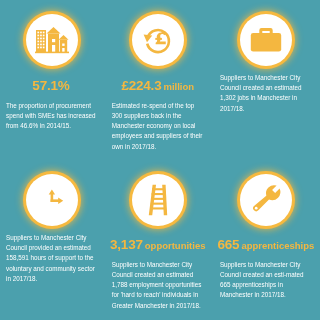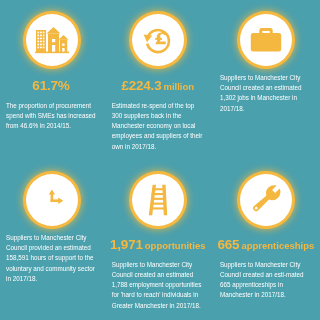--- a/index.html
+++ b/index.html
@@ -97,21 +97,21 @@
           <rect x="17" y="20" width="3.2" height="7" fill="#ffffff"></rect>
           <polygon points="28.5,10 33.5,14.8 23.5,14.8"></polygon>
           <rect x="24.8" y="14.8" width="7.4" height="12.2"></rect>
           <rect x="27.2" y="18.5" width="2.4" height="2.4" fill="#ffffff"></rect>
           <rect x="27.2" y="23" width="2.4" height="4" fill="#ffffff"></rect>
           <rect x="0" y="26.6" width="34" height="1.6"></rect>
         </g>
       </svg>
     </div>
     <div class="headline">
-      <span class="num">61.7%</span><span class="unit"></span>
+      <span class="num">57.1%</span><span class="unit"></span>
     </div>
     <div class="body-copy">The proportion of procurement spend with SMEs has increased from 46.6% in 2014/15.</div>
   </div>
 
   <div class="cell r1">
     <div class="icon-wrap">
       <svg width="32" height="32" viewBox="0 0 32 32">
         <g fill="none" stroke="#f4b740" stroke-width="2.6">
           <path d="M5.6 13.2 A11 11 0 1 1 5.2 19.6" stroke-linecap="butt"></path>
         </g>
@@ -162,21 +162,21 @@
           <polygon points="16.2,0.8 19.6,0.8 21.2,31.2 17.8,31.2"></polygon>
           <rect x="6.0" y="4.2" width="12.2" height="2.1"></rect>
           <rect x="5.6" y="9.0" width="13.0" height="2.1"></rect>
           <rect x="5.2" y="13.8" width="13.8" height="2.1"></rect>
           <rect x="4.8" y="18.6" width="14.6" height="2.1"></rect>
           <rect x="4.4" y="23.4" width="15.4" height="2.1"></rect>
         </g>
       </svg>
     </div>
     <div class="headline">
-      <span class="num">1,971</span><span class="unit">opportunities</span>
+      <span class="num">3,137</span><span class="unit">opportunities</span>
     </div>
     <div class="body-copy">Suppliers to Manchester City Council created an estimated 1,788 employment opportunities for 'hard to reach' individuals in Greater Manchester in 2017/18.</div>
   </div>
 
   <div class="cell r2">
     <div class="icon-wrap">
       <svg width="32" height="32" viewBox="0 0 32 32">
         <g fill="#f4b740">
           <path d="M29.6 4.6 l-4.5 4.5 -3.0 -3.0 4.5 -4.5 a8.2 8.2 0 0 0 -10.3 10.1 L4.0 22.0 a3.0 3.0 0 0 0 4.3 4.3 L19.0 15.6 A8.2 8.2 0 0 0 29.6 4.6 z"></path>
           <circle cx="6.2" cy="24.2" r="1.35" fill="#ffffff"></circle>

